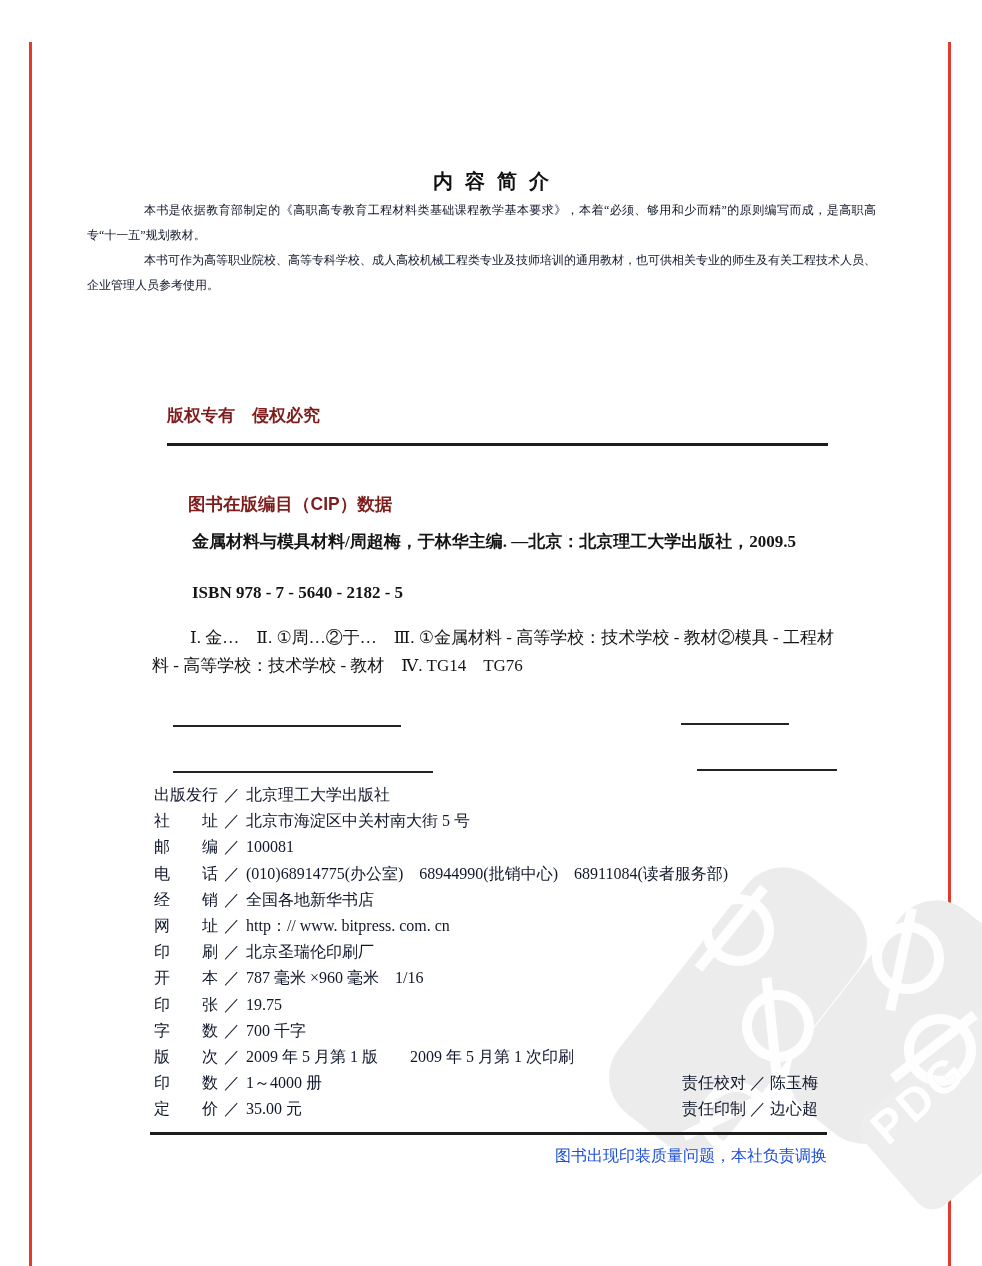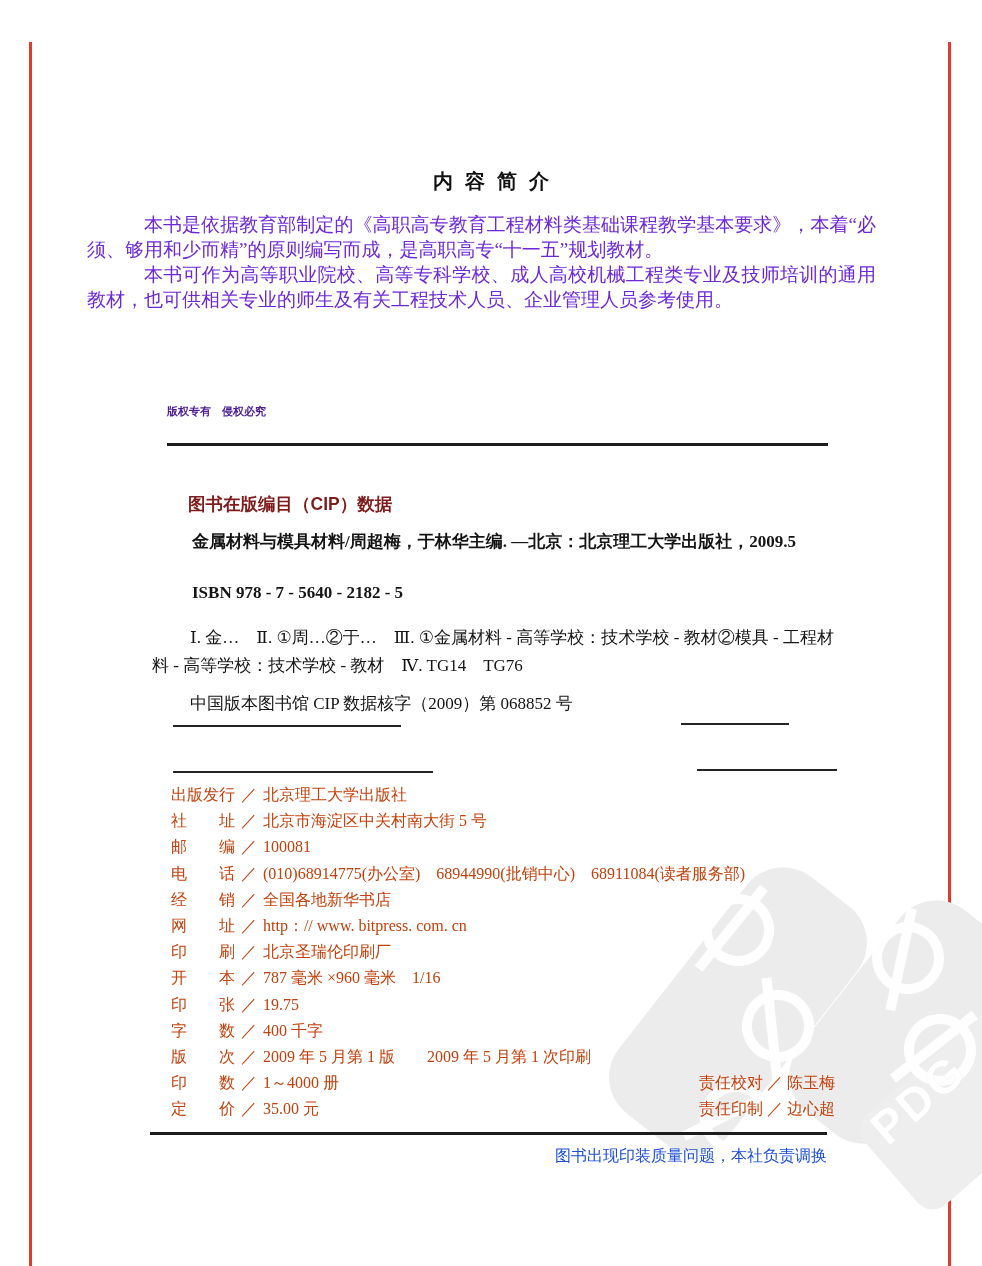--- a/index.html
+++ b/index.html
@@ -17,30 +17,30 @@
   .edge-left{left:29px;}
   .edge-right{left:948px;}
 
   
   .intro-title{
     position:absolute;left:0;top:126px;width:982px;
     text-align:center;font-family:"Liberation Sans","DejaVu Sans",sans-serif;
     font-weight:bold;font-size:20px;letter-spacing:12px;text-indent:12px;color:#111;
   }
   .intro-paragraphs{
-    position:absolute;left:87px;top:170px;width:789px;
-    font-size:19px;line-height:25px;text-align:justify;color:#6d28d9;
+    position:absolute;left:87px;top:156px;width:789px;
+    font-size:12px;line-height:25px;text-align:justify;color:#0f172a;
   }
   .intro-paragraphs p{margin:0;text-indent:57px;}
 
   
   .copyright-notice{
     position:absolute;left:167px;top:362px;
     font-family:"Liberation Sans","DejaVu Sans",sans-serif;
-    font-weight:bold;font-size:11px;color:#4c1d95;
+    font-weight:bold;font-size:17px;color:#7f1d1d;
   }
   .rule{position:absolute;background:#1c1c1c;}
   .rule-thick{left:167px;top:401px;width:661px;height:3px;}
 
   
   .cip-heading{
     position:absolute;left:188px;top:450px;
     font-family:"Liberation Sans","DejaVu Sans",sans-serif;
     font-weight:bold;font-size:17.5px;color:#7f1d1d;
   }
@@ -57,22 +57,22 @@
 
   
   .seg{position:absolute;height:2px;background:#242424;}
   .segA1{left:173px;top:683px;width:228px;}
   .segA2{left:681px;top:681px;width:108px;}
   .segB1{left:173px;top:729px;width:260px;}
   .segB2{left:697px;top:727px;width:140px;}
 
   
   .colophon{
-    position:absolute;left:171px;top:740px;width:700px;
-    font-size:16px;line-height:26.2px;color:#c2410c;
+    position:absolute;left:154px;top:740px;width:700px;
+    font-size:16px;line-height:26.2px;color:#0f172a;
   }
   .crow{white-space:nowrap;position:relative;}
   .clabel{display:inline-block;min-width:66px;}
   .csep{display:inline-block;padding:0 6px 0 4px;}
   .cright{position:absolute;right:36px;top:0;}
   .cright .csep{padding:0 4px;}
 
   .rule-bottom{left:150px;top:1090px;width:677px;height:2.5px;}
   .quality-note{
     position:absolute;left:0;top:1104px;width:827px;
@@ -143,21 +143,20 @@
     <p>本书可作为高等职业院校、高等专科学校、成人高校机械工程类专业及技师培训的通用教材，也可供相关专业的师生及有关工程技术人员、企业管理人员参考使用。</p>
   </div>
 
   <div class="copyright-notice">版权专有　侵权必究</div>
   <div class="rule rule-thick"></div>
 
   <div class="cip-heading">图书在版编目（CIP）数据</div>
   <div class="cip-title">金属材料与模具材料/周超梅，于林华主编. —北京：北京理工大学出版社，2009.5</div>
   <div class="cip-isbn">ISBN 978 - 7 - 5640 - 2182 - 5</div>
   <div class="cip-class">Ⅰ. 金…　Ⅱ. ①周…②于…　Ⅲ. ①金属材料 - 高等学校：技术学校 - 教材②模具 - 工程材料 - 高等学校：技术学校 - 教材　Ⅳ. TG14　TG76</div>
-  <div class="cip-record">中国版本图书馆 CIP 数据核字（2009）第 068852 号</div>
 
   <div class="seg segA1"></div>
   <div class="seg segA2"></div>
   <div class="seg segB1"></div>
   <div class="seg segB2"></div>
 
   <div class="colophon">
     <div class="crow">
       <span class="clabel">出版发行</span><span class="csep">／</span><span class="cvalue">北京理工大学出版社</span>
     </div>
@@ -179,21 +178,21 @@
     <div class="crow">
       <span class="clabel">印　　刷</span><span class="csep">／</span><span class="cvalue">北京圣瑞伦印刷厂</span>
     </div>
     <div class="crow">
       <span class="clabel">开　　本</span><span class="csep">／</span><span class="cvalue">787 毫米 ×960 毫米　1/16</span>
     </div>
     <div class="crow">
       <span class="clabel">印　　张</span><span class="csep">／</span><span class="cvalue">19.75</span>
     </div>
     <div class="crow">
-      <span class="clabel">字　　数</span><span class="csep">／</span><span class="cvalue">400 千字</span>
+      <span class="clabel">字　　数</span><span class="csep">／</span><span class="cvalue">700 千字</span>
     </div>
     <div class="crow">
       <span class="clabel">版　　次</span><span class="csep">／</span><span class="cvalue">2009 年 5 月第 1 版　　2009 年 5 月第 1 次印刷</span>
     </div>
     <div class="crow">
       <span class="clabel">印　　数</span><span class="csep">／</span><span class="cvalue">1～4000 册</span>
       <span class="cright"><span>责任校对</span><span class="csep">／</span><span>陈玉梅</span></span>
     </div>
     <div class="crow">
       <span class="clabel">定　　价</span><span class="csep">／</span><span class="cvalue">35.00 元</span>

